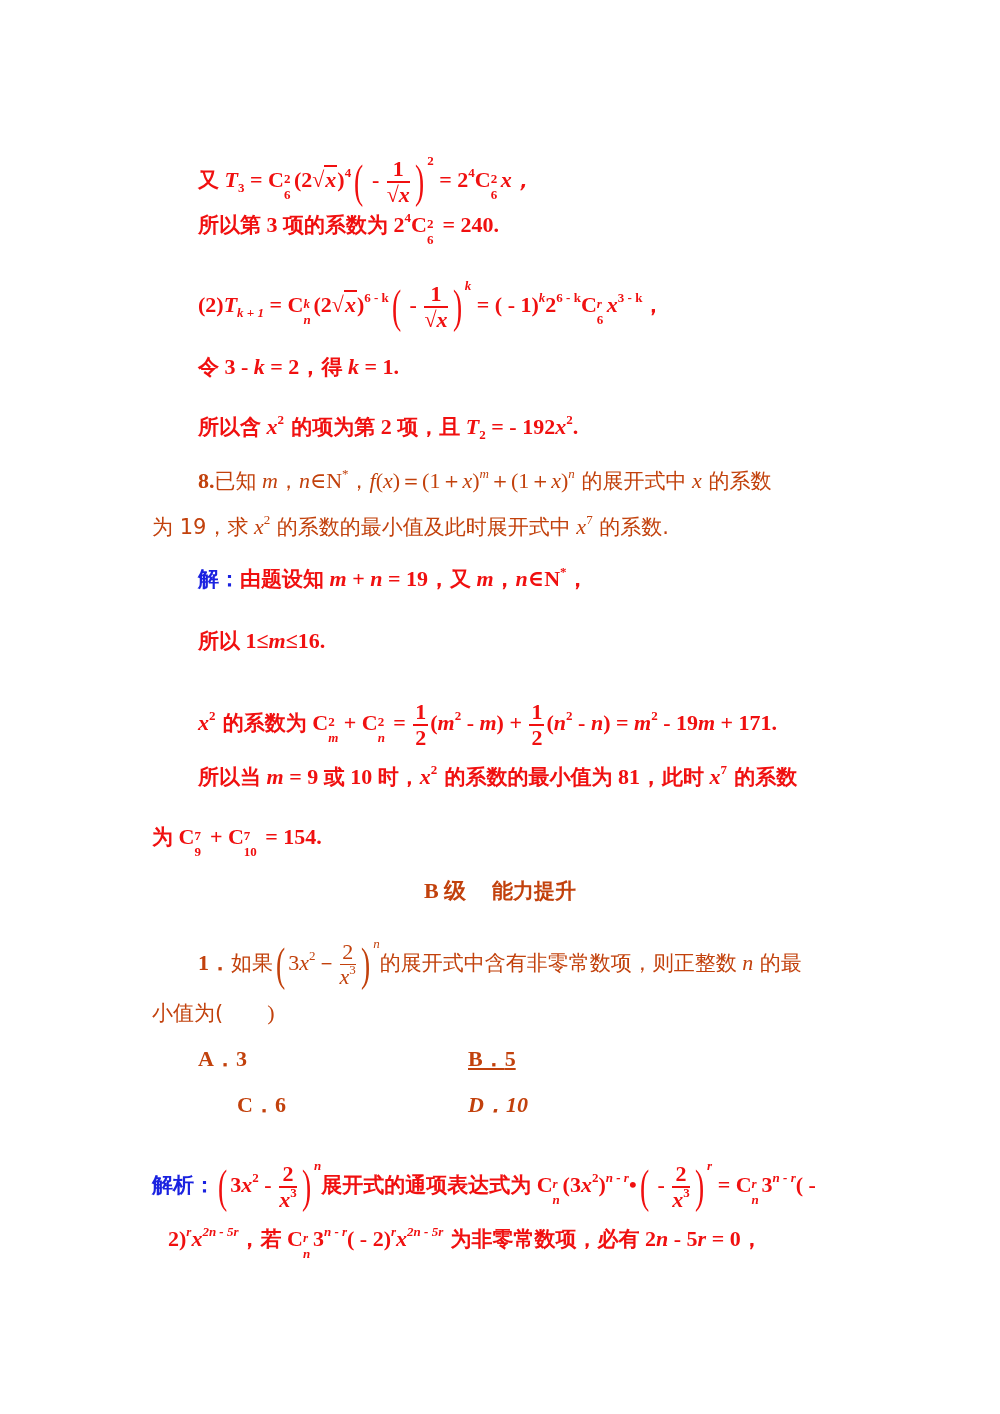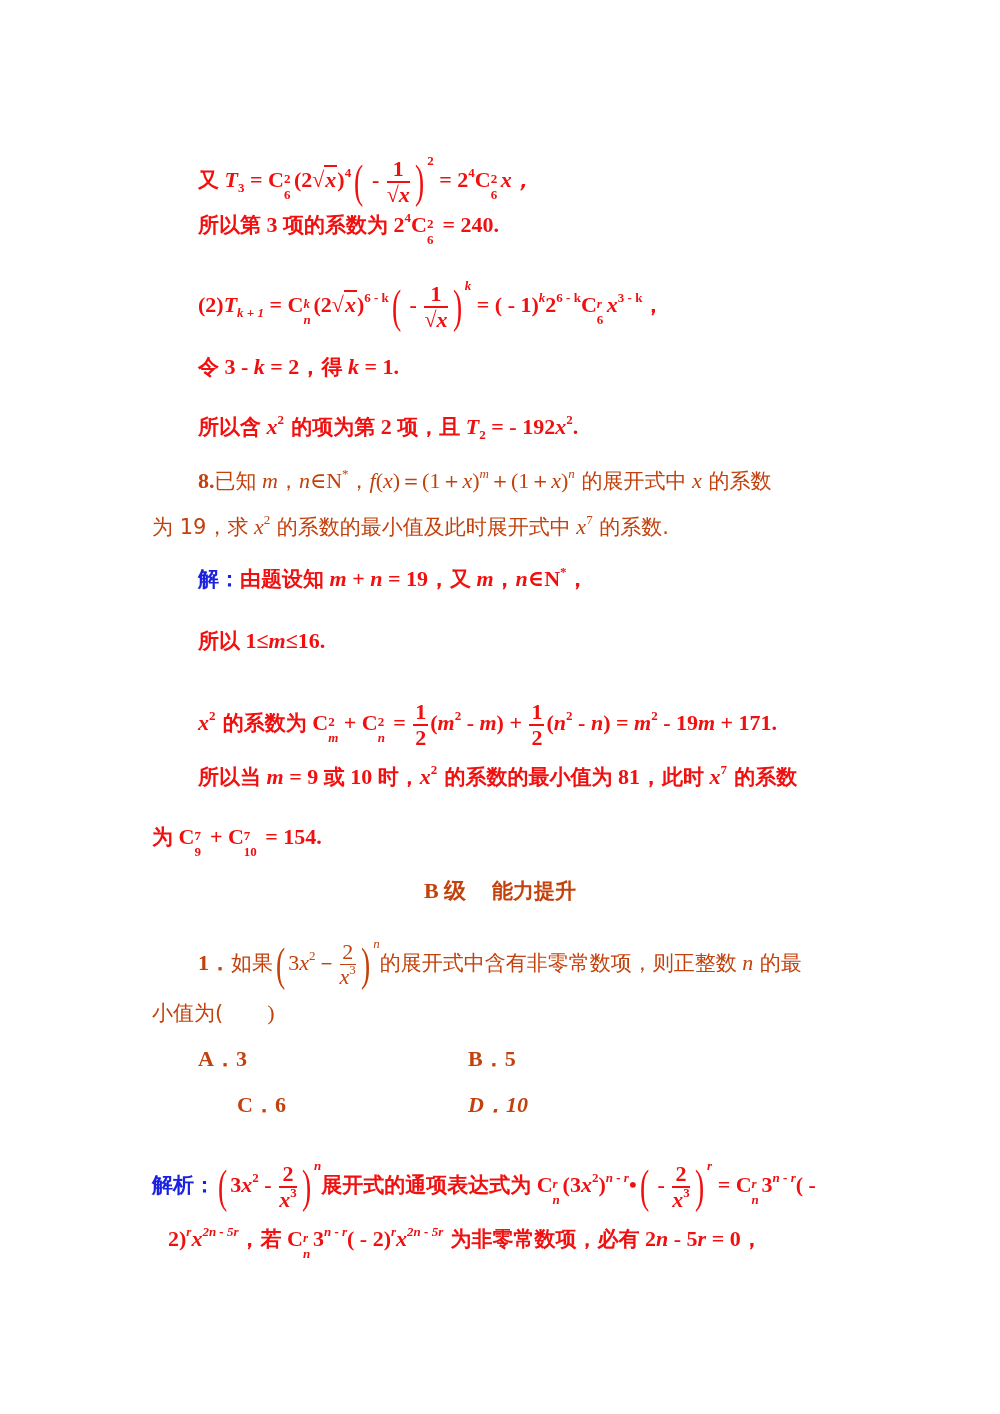--- a/index.html
+++ b/index.html
@@ -80,21 +80,21 @@
 <div class="line black" style="left:198px; top:940px;">
   <span class="bd">1．</span><span class="cjk">如果</span><span class="bigp">(</span><span>3</span><i>x</i><sup>2</sup><span>－</span><span class="frac"><span class="n" style="border-bottom-width:1px;">2</span><span class="d"><i>x</i><sup>3</sup></span></span><span class="bigp">)</span><sup style="vertical-align:22px;font-style:italic;">n</sup><span class="cjk">的展开式中含有非零常数项，则正整数</span><i> n</i><span class="cjk"> 的最</span>
 </div>
 <div class="line black" style="left:152px; top:998px;">
   <span class="cjk">小值为(</span><span>　　</span><span>)</span>
 </div>
 
 <div class="line black" style="left:198px; top:1044px;">
   <span class="bd">A．</span><span class="bd">3</span>
 </div>
-<div class="line black" style="left:468px; top:1044px;">
+<div class="line black" style="left:468px; top:1044px;text-decoration:underline;">
   <span class="bd">B．</span><span class="bd">5</span>
 </div>
 <div class="line black" style="left:198px; top:1090px;margin-left:39px;">
   <span class="bd">C．</span><span class="bd">6</span>
 </div>
 <div class="line black" style="left:468px; top:1090px;font-style:italic;">
   <span class="bd">D．</span><span class="bd">10</span>
 </div>
 
 <div class="line red" style="left:152px; top:1162px;">

